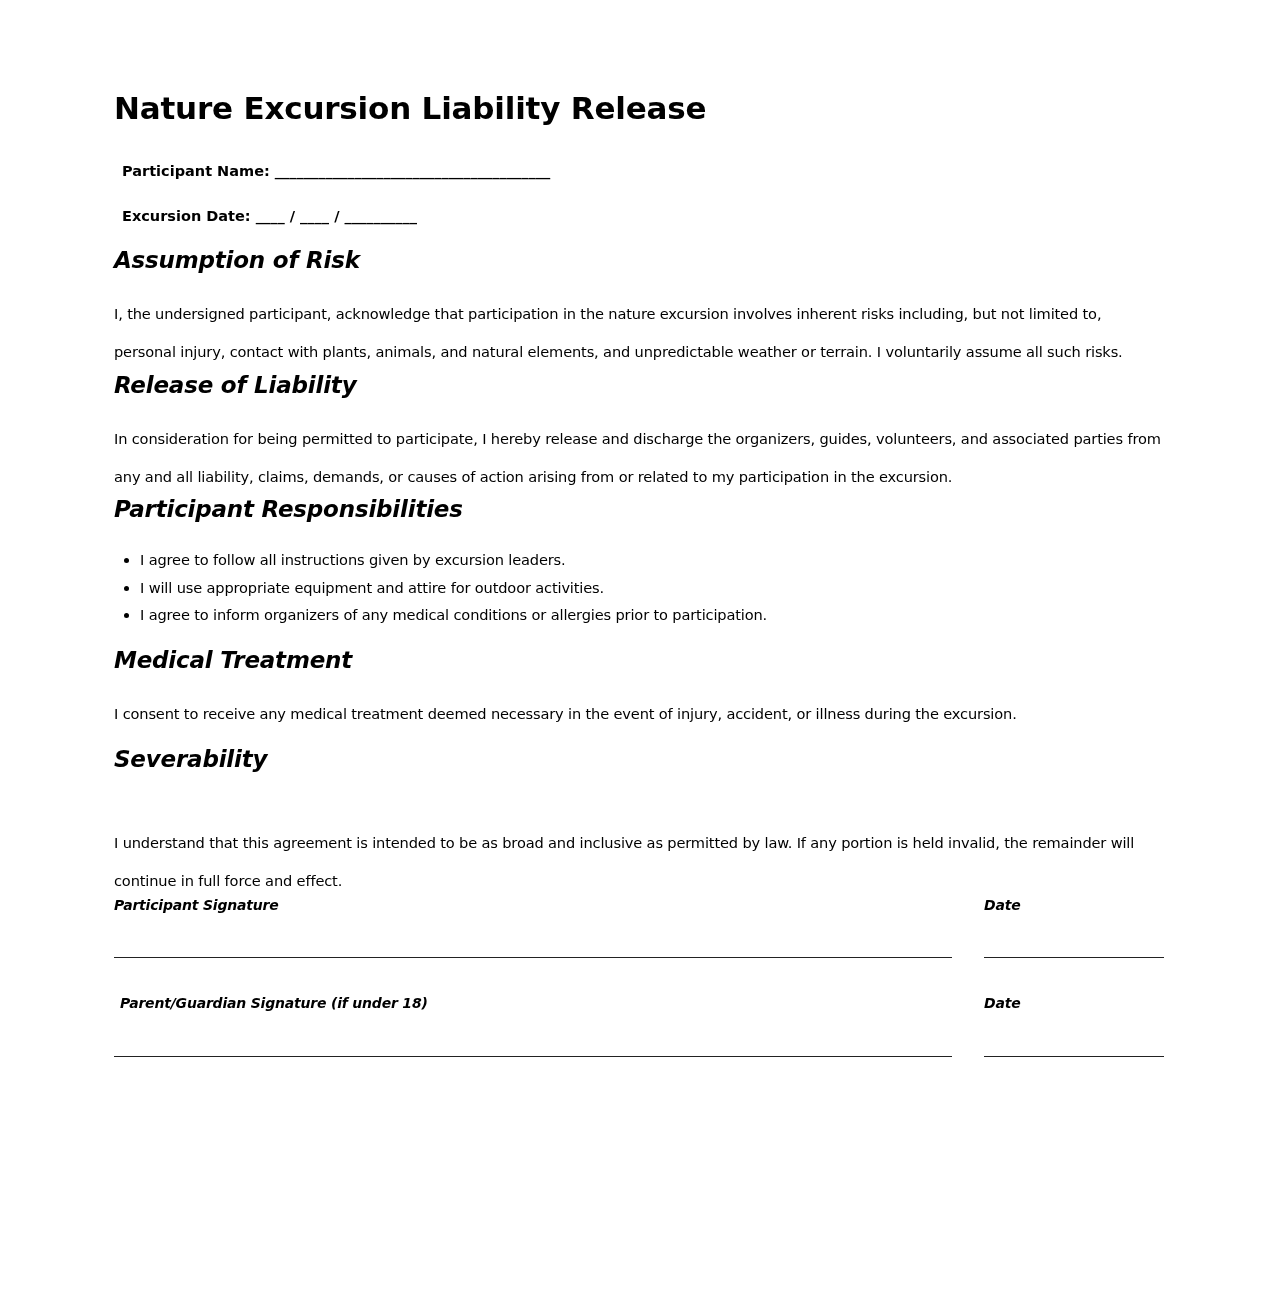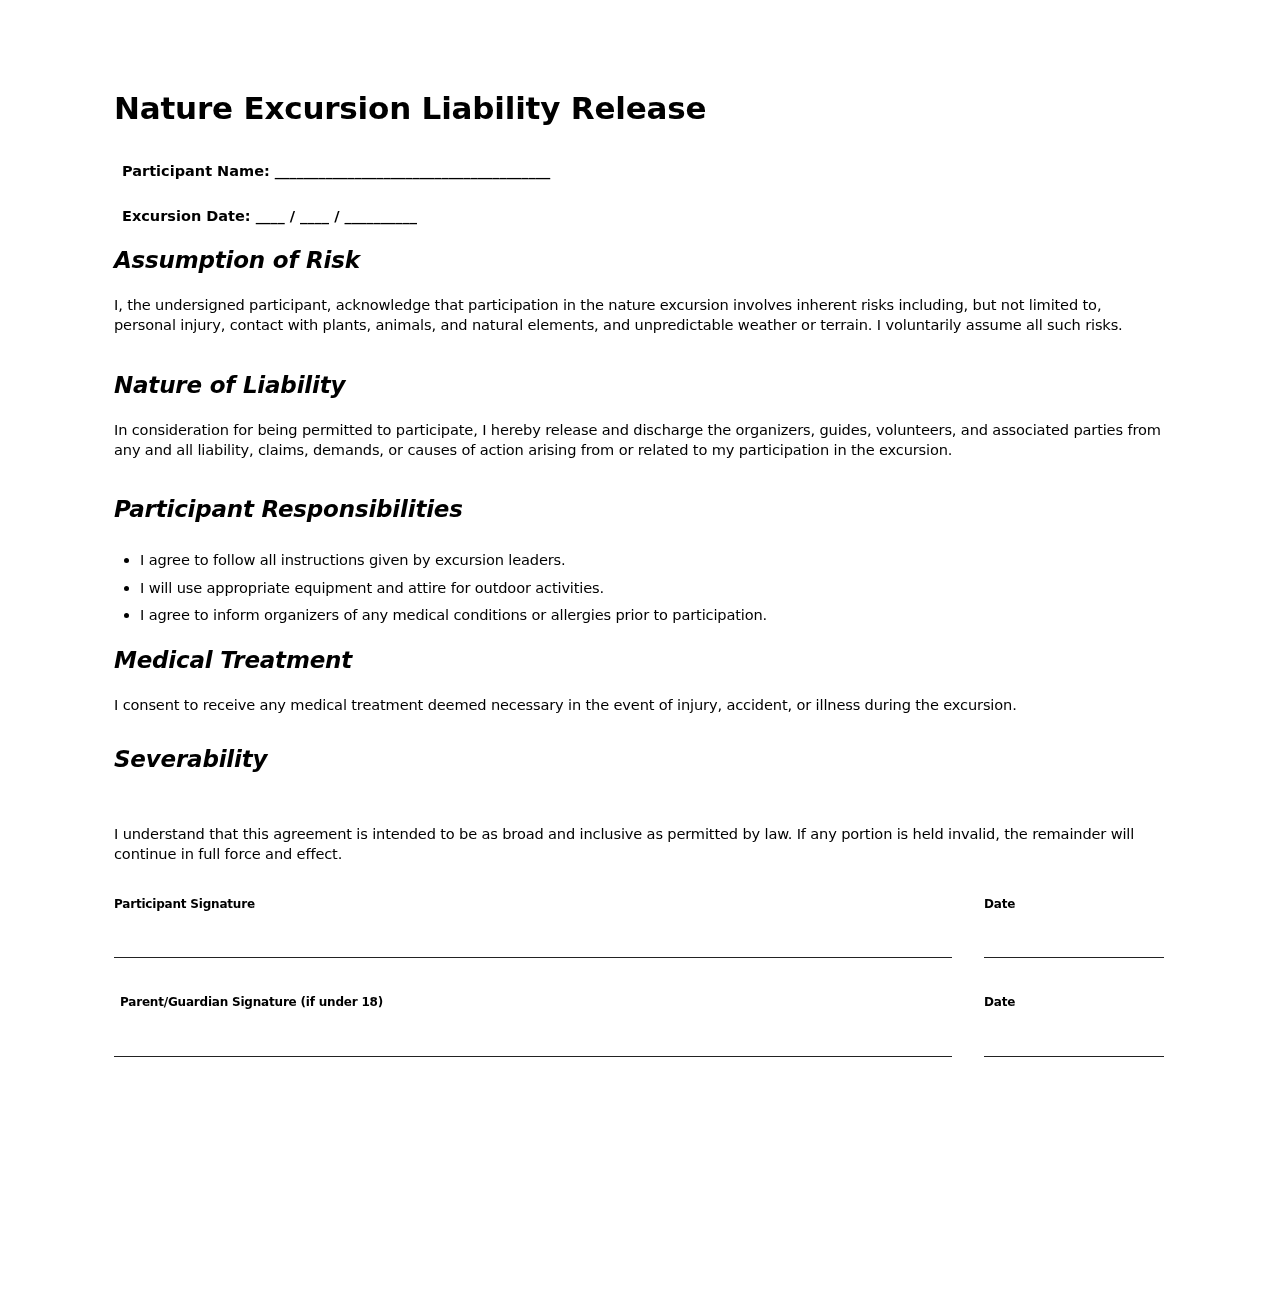--- a/index.html
+++ b/index.html
@@ -48,42 +48,43 @@
       white-space: nowrap;
       letter-spacing: -0.2px;
       font-style: italic;
     }
     p.body {
       position: absolute;
       left: 0;
       width: 1052px;
       margin: 0;
       font-size: 14.6px;
-      line-height: 20px;
+      line-height: 38px;
       letter-spacing: -0.15px;
     }
     ul.resp {
       position: absolute;
       left: 0;
       margin: 0;
       padding-left: 24px;
       font-size: 14.6px;
       line-height: 25.5px;
       letter-spacing: -0.15px;
     }
     ul.resp li {
       margin: 2px;
     }
     .sig-label {
       position: absolute;
       margin: 0;
-      font-size: 12px;
+      font-size: 14px;
       font-weight: bold;
       white-space: nowrap;
       letter-spacing: -0.2px;
+      font-style: italic;
     }
     .sig-line {
       position: absolute;
       height: 0;
       border-top: 1.4px solid #222222;
     }
   </style>
 </head>
 <body>
 
@@ -97,21 +98,21 @@
   </div>
 
   <div class="field-line" style="top:200px;">
     <span>Excursion Date:</span>
     <span>____ / ____ / __________</span>
   </div>
 
   <h2 style="top:247px;">Assumption of Risk</h2>
   <p class="body" style="top:295px;">I, the undersigned participant, acknowledge that participation in the nature excursion involves inherent risks including, but not limited to, personal injury, contact with plants, animals, and natural elements, and unpredictable weather or terrain. I voluntarily assume all such risks.</p>
 
-  <h2 style="top:372px;">Nature of Liability</h2>
+  <h2 style="top:372px;">Release of Liability</h2>
   <p class="body" style="top:420px;">In consideration for being permitted to participate, I hereby release and discharge the organizers, guides, volunteers, and associated parties from any and all liability, claims, demands, or causes of action arising from or related to my participation in the excursion.</p>
 
   <h2 style="top:496px;">Participant Responsibilities</h2>
   <ul class="resp" style="top:545px;">
     <li>I agree to follow all instructions given by excursion leaders.</li>
     <li>I will use appropriate equipment and attire for outdoor activities.</li>
     <li>I agree to inform organizers of any medical conditions or allergies prior to participation.</li>
   </ul>
 
   <h2 style="top:647px;">Medical Treatment</h2>

